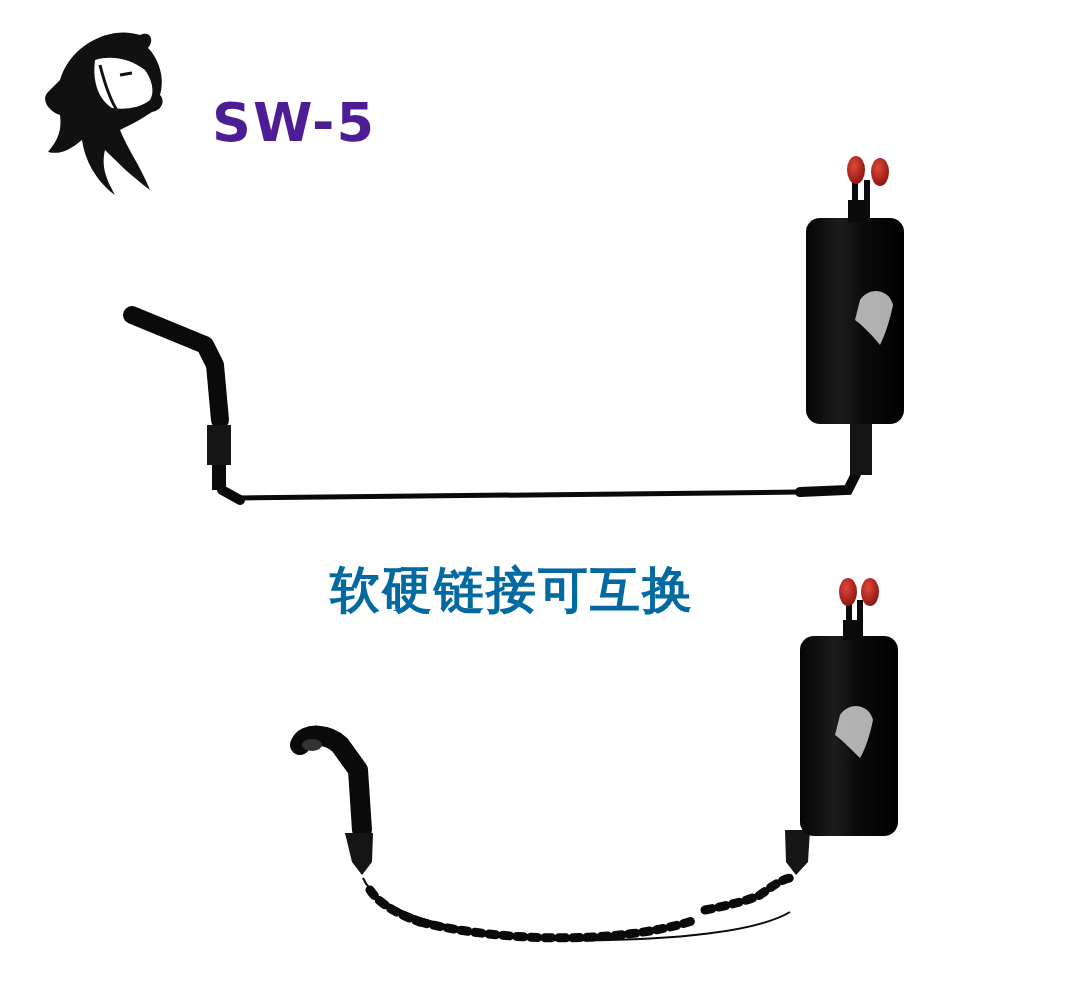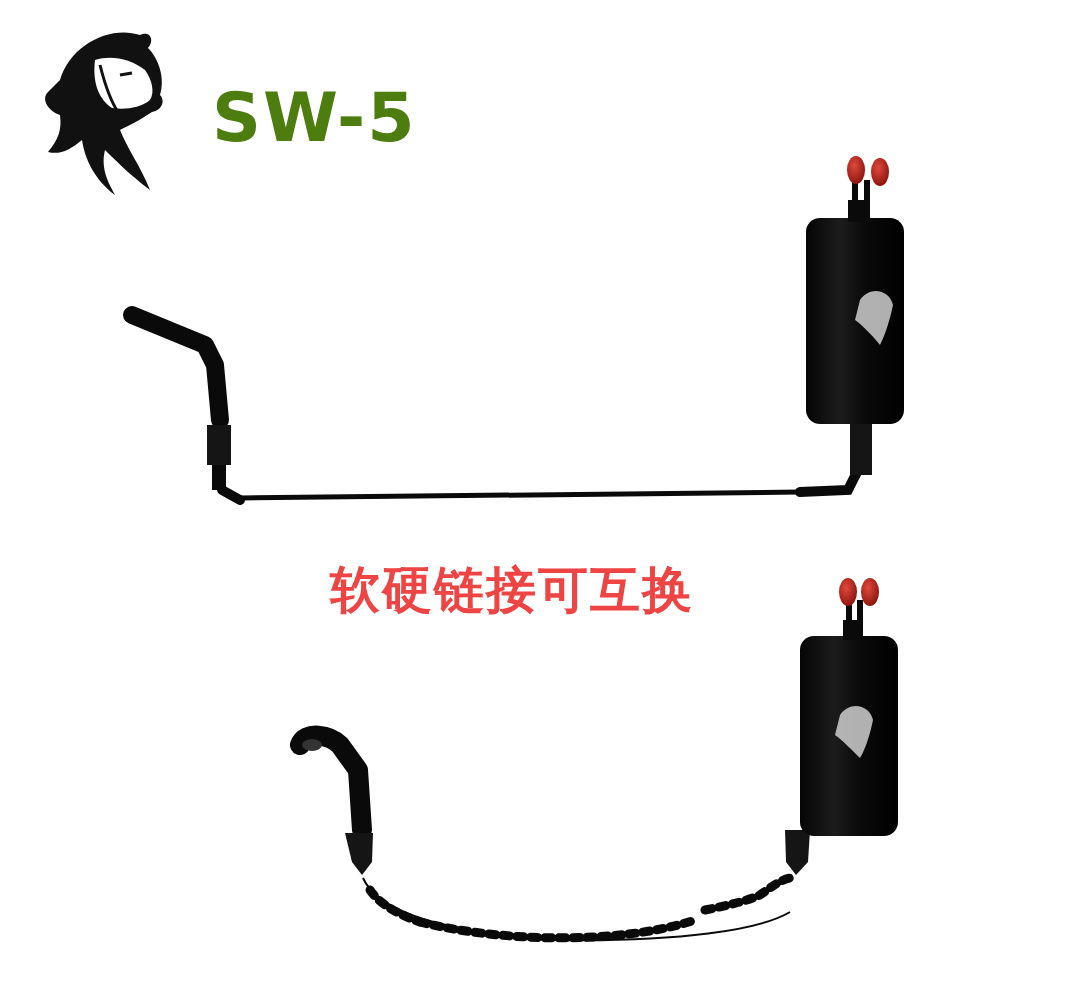--- a/index.html
+++ b/index.html
@@ -1,19 +1,19 @@
 <!DOCTYPE html>
 <html><head>
 <meta charset="utf-8">
 <style>
   html, body { margin:0; padding:0; background:#fff; }
   body { width:1080px; height:981px; position:relative; overflow:hidden; font-family:"DejaVu Sans", sans-serif; }
   .abs { position:absolute; }
-  .title { left:212px; top:84px; font-size:68px; font-weight:bold; color:#4d7c0f; letter-spacing:2px; line-height:1; }
-  .caption { left:330px; top:565px; font-size:50px; font-weight:bold; color:#ef4444; line-height:1; letter-spacing:2px; }
+  .title { left:212px; top:96px; font-size:54px; font-weight:bold; color:#4c1d95; letter-spacing:2px; line-height:1; }
+  .caption { left:330px; top:565px; font-size:50px; font-weight:bold; color:#0369a1; line-height:1; letter-spacing:2px; }
   svg { position:absolute; left:0; top:0; }
 </style>
 </head>
 <body>
 
 <svg width="1080" height="981" viewBox="0 0 1080 981">
   <defs>
     <linearGradient id="cyl" x1="0" x2="1" y1="0" y2="0">
       <stop offset="0" stop-color="#050505"></stop>
       <stop offset="0.35" stop-color="#1c1c1c"></stop>

